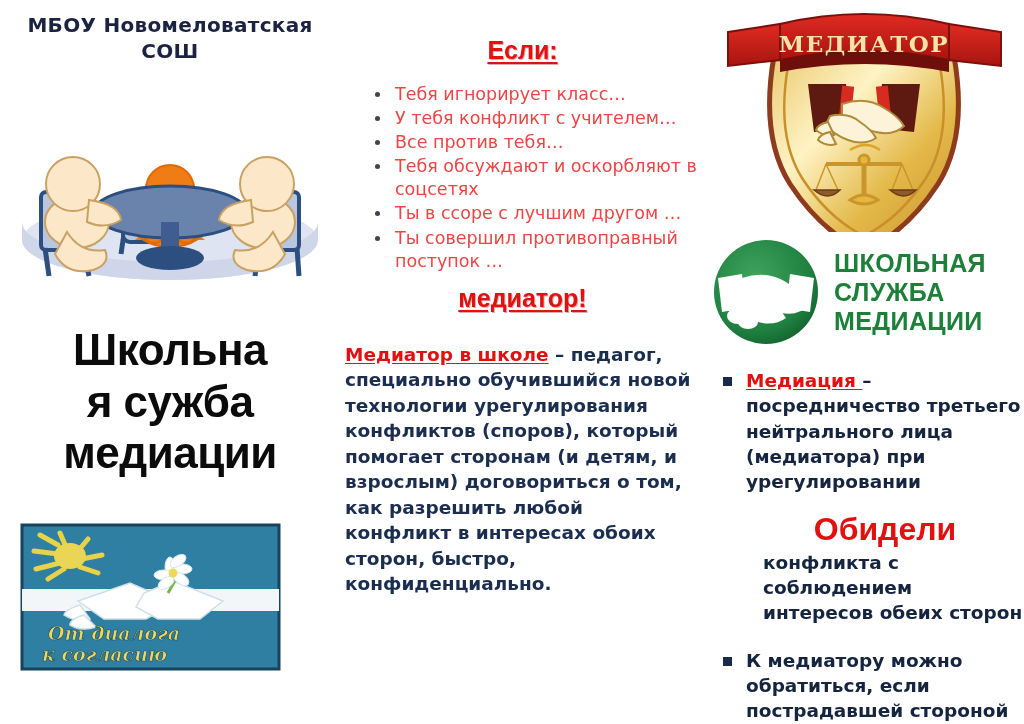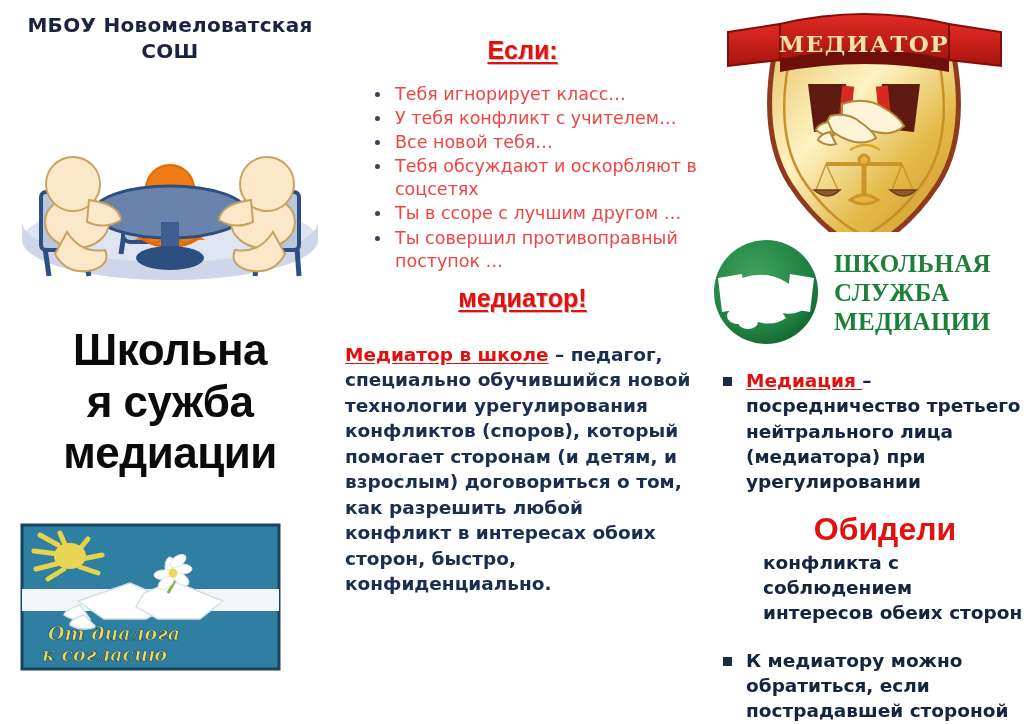--- a/index.html
+++ b/index.html
@@ -114,21 +114,21 @@
     margin-top: 6px; padding-left: 6px;
   }
   .logo-circle { width: 108px; height: 108px; flex: 0 0 108px; }
   .logo-text {
     margin-left: 14px;
     color: #1d8039;
     font-weight: bold;
     font-size: 25px;
     line-height: 1.16;
     letter-spacing: .4px;
-    font-family: Liberation Serif, serif;
+    font-family: Liberation Sans, sans-serif;
   }
 
   ul.r-list { list-style: none; margin: 22px 0 0 0; padding: 0 0 0 14px; }
   ul.r-list li {
     position: relative;
     padding-left: 26px;
     color: #15243f;
     font-weight: bold;
     font-size: 18.5px;
     line-height: 1.37;
@@ -270,21 +270,21 @@
     </div>
   </div>
 
   <div class="col col-mid">
 
     <div class="red-head">Если:</div>
 
     <ul class="if-list">
       <li>Тебя игнорирует класс…</li>
       <li>У тебя конфликт с учителем…</li>
-      <li>Все новой тебя…</li>
+      <li>Все против тебя…</li>
       <li>Тебя обсуждают и оскорбляют в соцсетях</li>
       <li>Ты в ссоре с лучшим другом …</li>
       <li>Ты совершил противоправный поступок …</li>
     </ul>
 
     <div class="red-cta">
       <div>медиатор!</div>
     </div>
 
     <div class="para-block">

